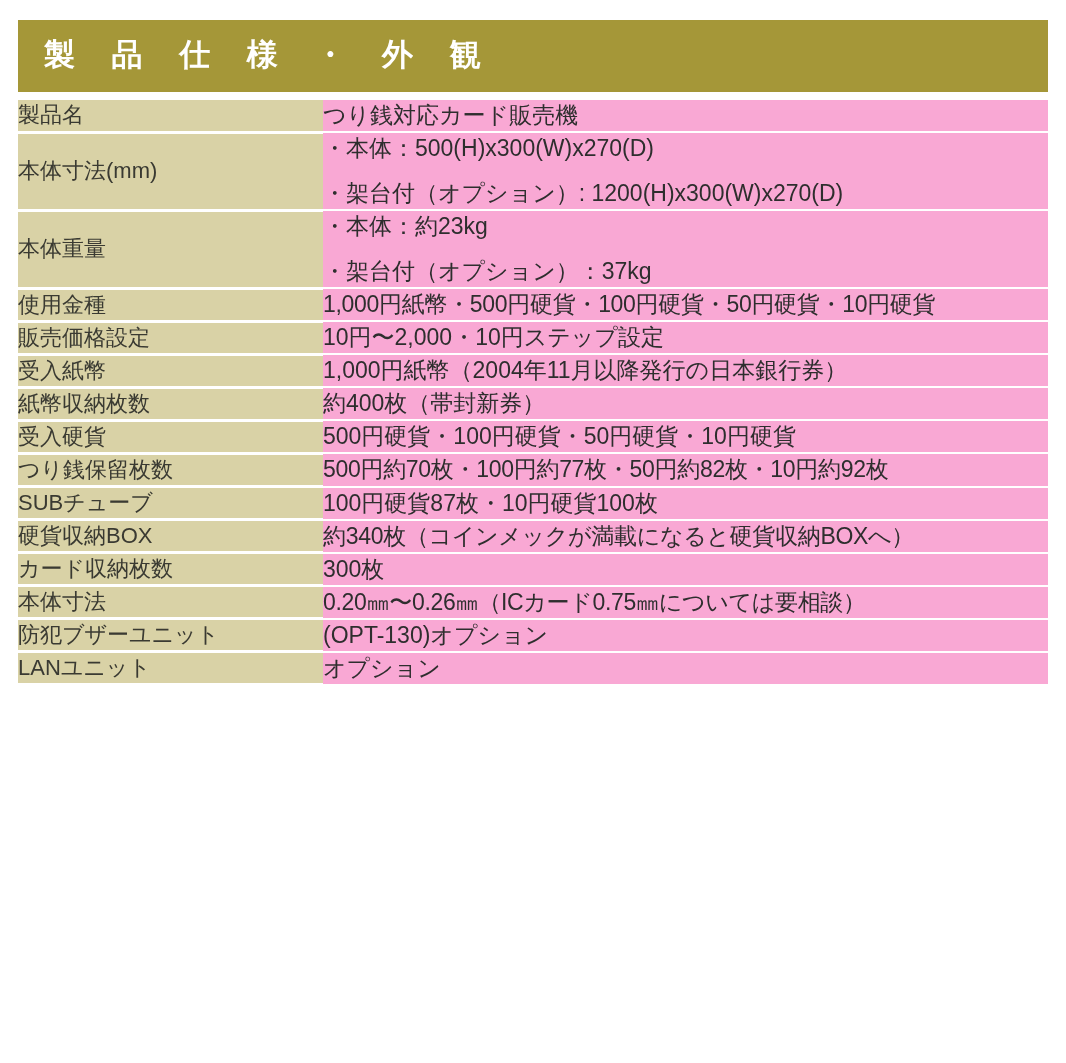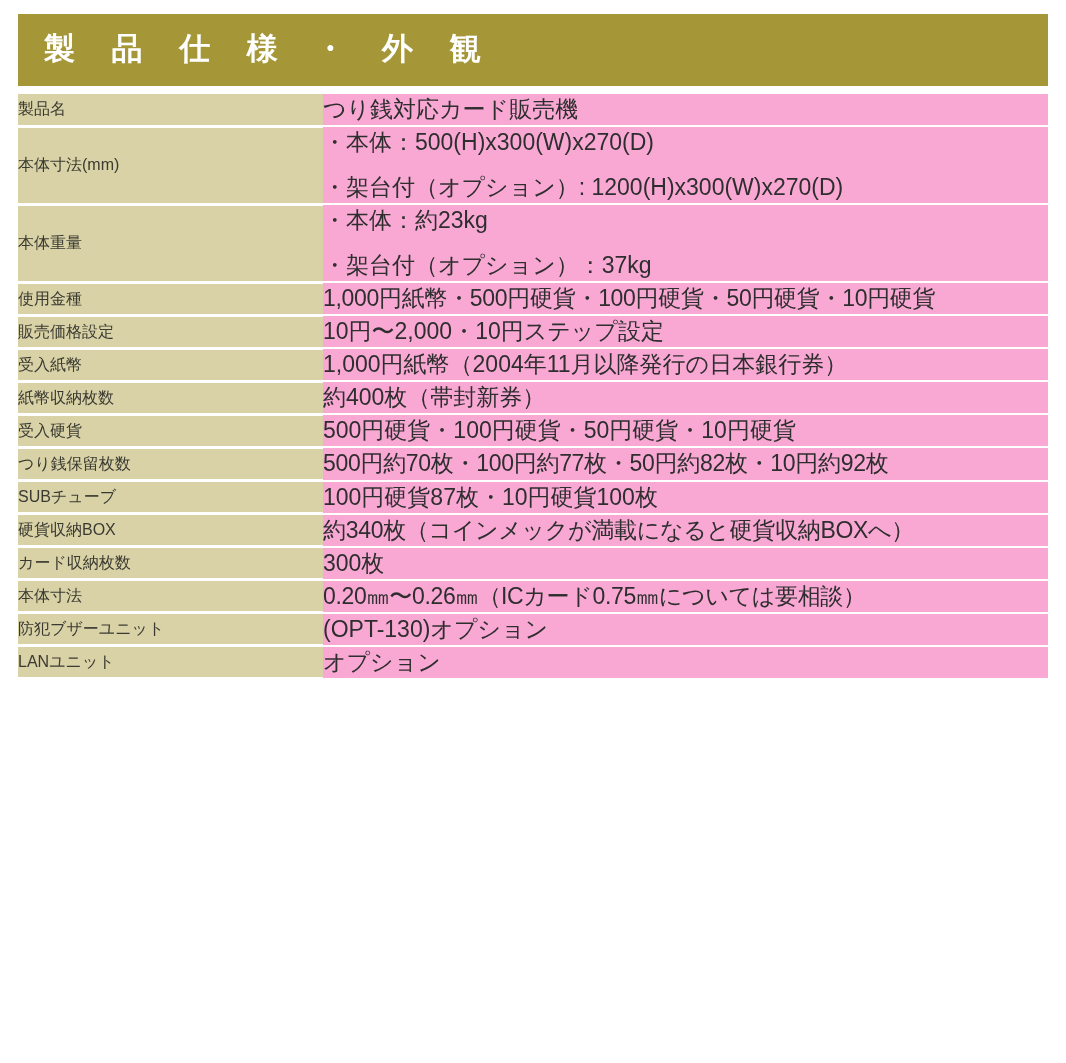--- a/index.html
+++ b/index.html
@@ -12,21 +12,21 @@
     height: 1063px;
     font-family: "Liberation Sans", "DejaVu Sans", sans-serif;
     color: #2b2b2b;
     overflow: hidden;
   }
   .page {
     position: relative;
     width: 1066px;
     height: 1063px;
     box-sizing: border-box;
-    padding: 14px 18px 0 18px;
+    padding: 20px 18px 0 18px;
   }
   .spec-title {
     background: #a59738;
     color: #ffffff;
     font-size: 31px;
     letter-spacing: 14px;
     font-weight: 600;
     padding: 14px 0 16px 26px;
     line-height: 1.1;
     box-sizing: border-box;
@@ -45,21 +45,21 @@
   table.spec tr {
     border-bottom: 2px solid #ffffff;
   }
   table.spec td {
     vertical-align: middle;
     padding: 0;
   }
   td.label {
     background: #d9d2a6;
     color: #3a3a32;
-    font-size: 16px;
+    font-size: 22px;
     padding: 9px 0 10px 24px;
     border-bottom: 3px solid #ffffff;
     line-height: 1.35;
   }
   td.value {
     background: #f9a8d4;
     color: #2e2e2e;
     font-size: 23px;
     padding: 9px 0 10px 16px;
     line-height: 1.35;

